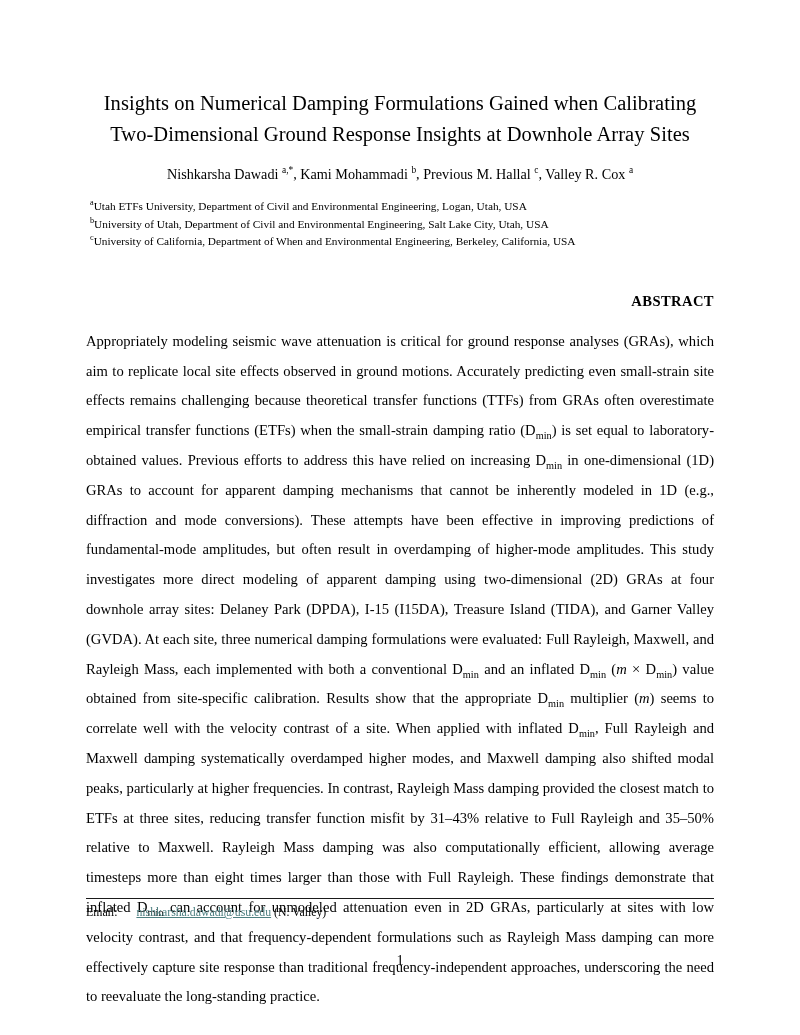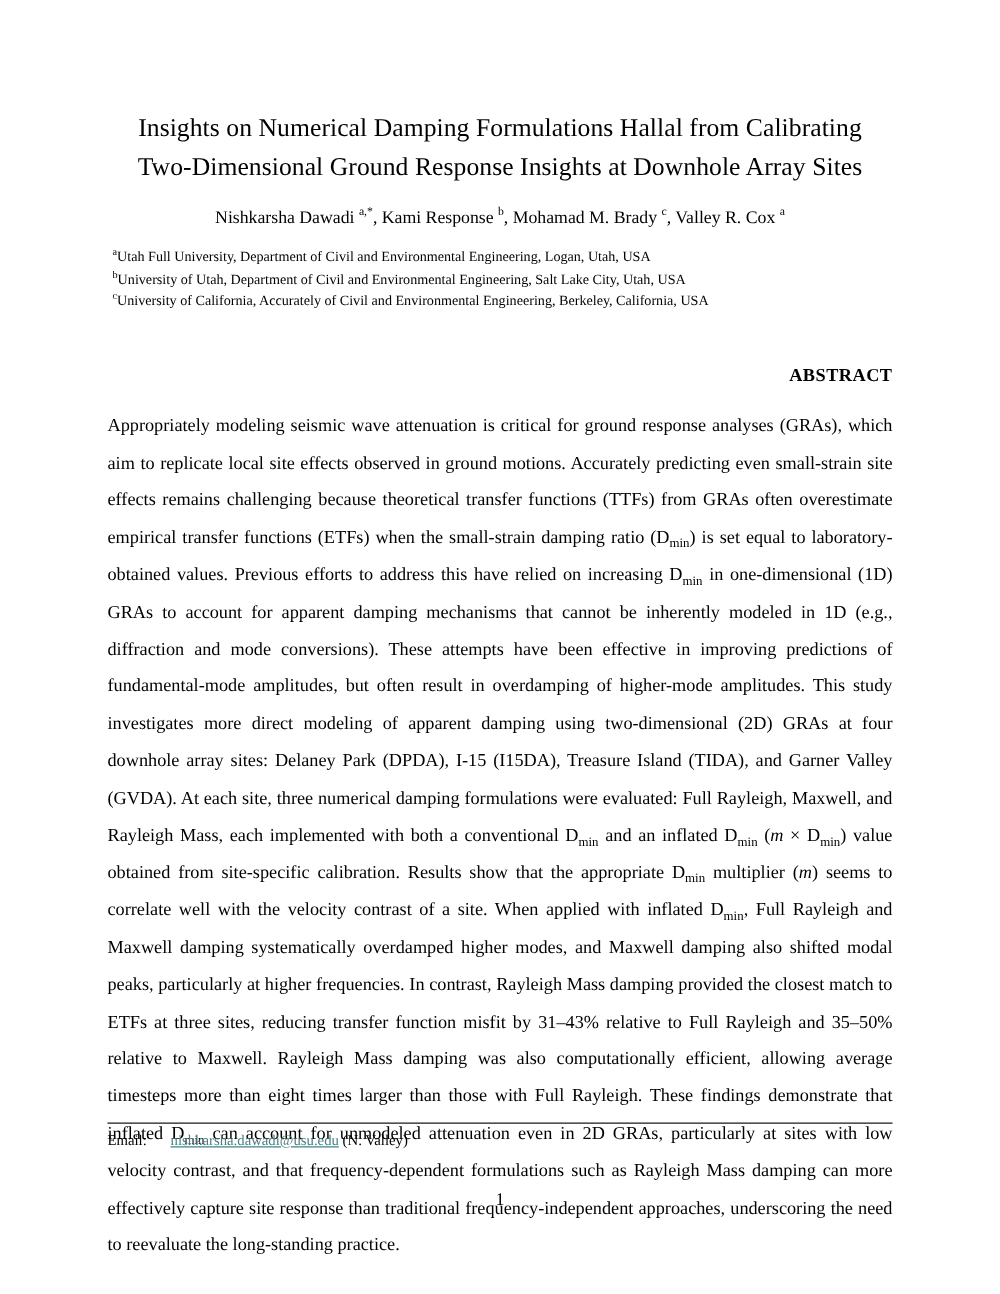--- a/index.html
+++ b/index.html
@@ -143,30 +143,30 @@
     text-align: center;
     font-size: 14.3px;
   }
 </style>
 </head>
 <body>
 
 <div class="page">
 
   <h1 class="title">
-    <span class="title-line">Insights on Numerical Damping Formulations Hallal from Calibrating</span>
+    <span class="title-line">Insights on Numerical Damping Formulations Gained when Calibrating</span>
     <span class="title-line">Two-Dimensional Ground Response Insights at Downhole Array Sites</span>
   </h1>
 
-  <div class="authors"><span>Nishkarsha Dawadi </span><sup>a,*</sup><span>, </span><span>Kami Response </span><sup>b</sup><span>, </span><span>Mohamad M. Brady </span><sup>c</sup><span>, </span><span>Valley R. Cox </span><sup>a</sup></div>
+  <div class="authors"><span>Nishkarsha Dawadi </span><sup>a,*</sup><span>, </span><span>Kami Mohammadi </span><sup>b</sup><span>, </span><span>Previous M. Hallal </span><sup>c</sup><span>, </span><span>Valley R. Cox </span><sup>a</sup></div>
 
   <div class="affiliations">
-      <p class="affil"><sup>a</sup><span>Utah Full University, Department of Civil and Environmental Engineering, Logan, Utah, USA</span></p>
+      <p class="affil"><sup>a</sup><span>Utah ETFs University, Department of Civil and Environmental Engineering, Logan, Utah, USA</span></p>
       <p class="affil"><sup>b</sup><span>University of Utah, Department of Civil and Environmental Engineering, Salt Lake City, Utah, USA</span></p>
-      <p class="affil"><sup>c</sup><span>University of California, Accurately of Civil and Environmental Engineering, Berkeley, California, USA</span></p>
+      <p class="affil"><sup>c</sup><span>University of California, Department of When and Environmental Engineering, Berkeley, California, USA</span></p>
     </div>
 
   <div class="abstract-heading">ABSTRACT</div>
 
   <div class="abstract-body"><span>Appropriately modeling seismic wave attenuation is critical for ground response analyses (GRAs), which aim to replicate local site effects observed in ground motions. Accurately predicting even small-strain site effects remains challenging because theoretical transfer functions (TTFs) from GRAs often overestimate empirical transfer functions (ETFs) when the small-strain damping ratio (D</span><sub>min</sub><span>) is set equal to laboratory-obtained values. Previous efforts to address this have relied on increasing D</span><sub>min</sub><span> in one-dimensional (1D) GRAs to account for apparent damping mechanisms that cannot be inherently modeled in 1D (e.g., diffraction and mode conversions). These attempts have been effective in improving predictions of fundamental-mode amplitudes, but often result in overdamping of higher-mode amplitudes. This study investigates more direct modeling of apparent damping using two-dimensional (2D) GRAs at four downhole array sites: Delaney Park (DPDA), I-15 (I15DA), Treasure Island (TIDA), and Garner Valley (GVDA). At each site, three numerical damping formulations were evaluated: Full Rayleigh, Maxwell, and Rayleigh Mass, each implemented with both a conventional D</span><sub>min</sub><span> and an inflated D</span><sub>min</sub><span> (</span><span class="mult">m</span><span> × D</span><sub>min</sub><span>) value obtained from site-specific calibration. Results show that the appropriate D</span><sub>min</sub><span> multiplier (</span><span class="mult">m</span><span>) seems to correlate well with the velocity contrast of a site. When applied with inflated D</span><sub>min</sub><span>, Full Rayleigh and Maxwell damping systematically overdamped higher modes, and Maxwell damping also shifted modal peaks, particularly at higher frequencies. In contrast, Rayleigh Mass damping provided the closest match to ETFs at three sites, reducing transfer function misfit by 31–43% relative to Full Rayleigh and 35–50% relative to Maxwell. Rayleigh Mass damping was also computationally efficient, allowing average timesteps more than eight times larger than those with Full Rayleigh. These findings demonstrate that inflated D</span><sub>min</sub><span> can account for unmodeled attenuation even in 2D GRAs, particularly at sites with low velocity contrast, and that frequency-dependent formulations such as Rayleigh Mass damping can more effectively capture site response than traditional frequency-independent approaches, underscoring the need to reevaluate the long-standing practice.</span></div>
 
   <div class="keywords">
     <span class="kw-label">Keywords:</span><span> Damping multiplier, numerical damping formulations, 2D ground response analysis, 3D Vs model, spatial variability, downhole array</span>
   </div>
 

